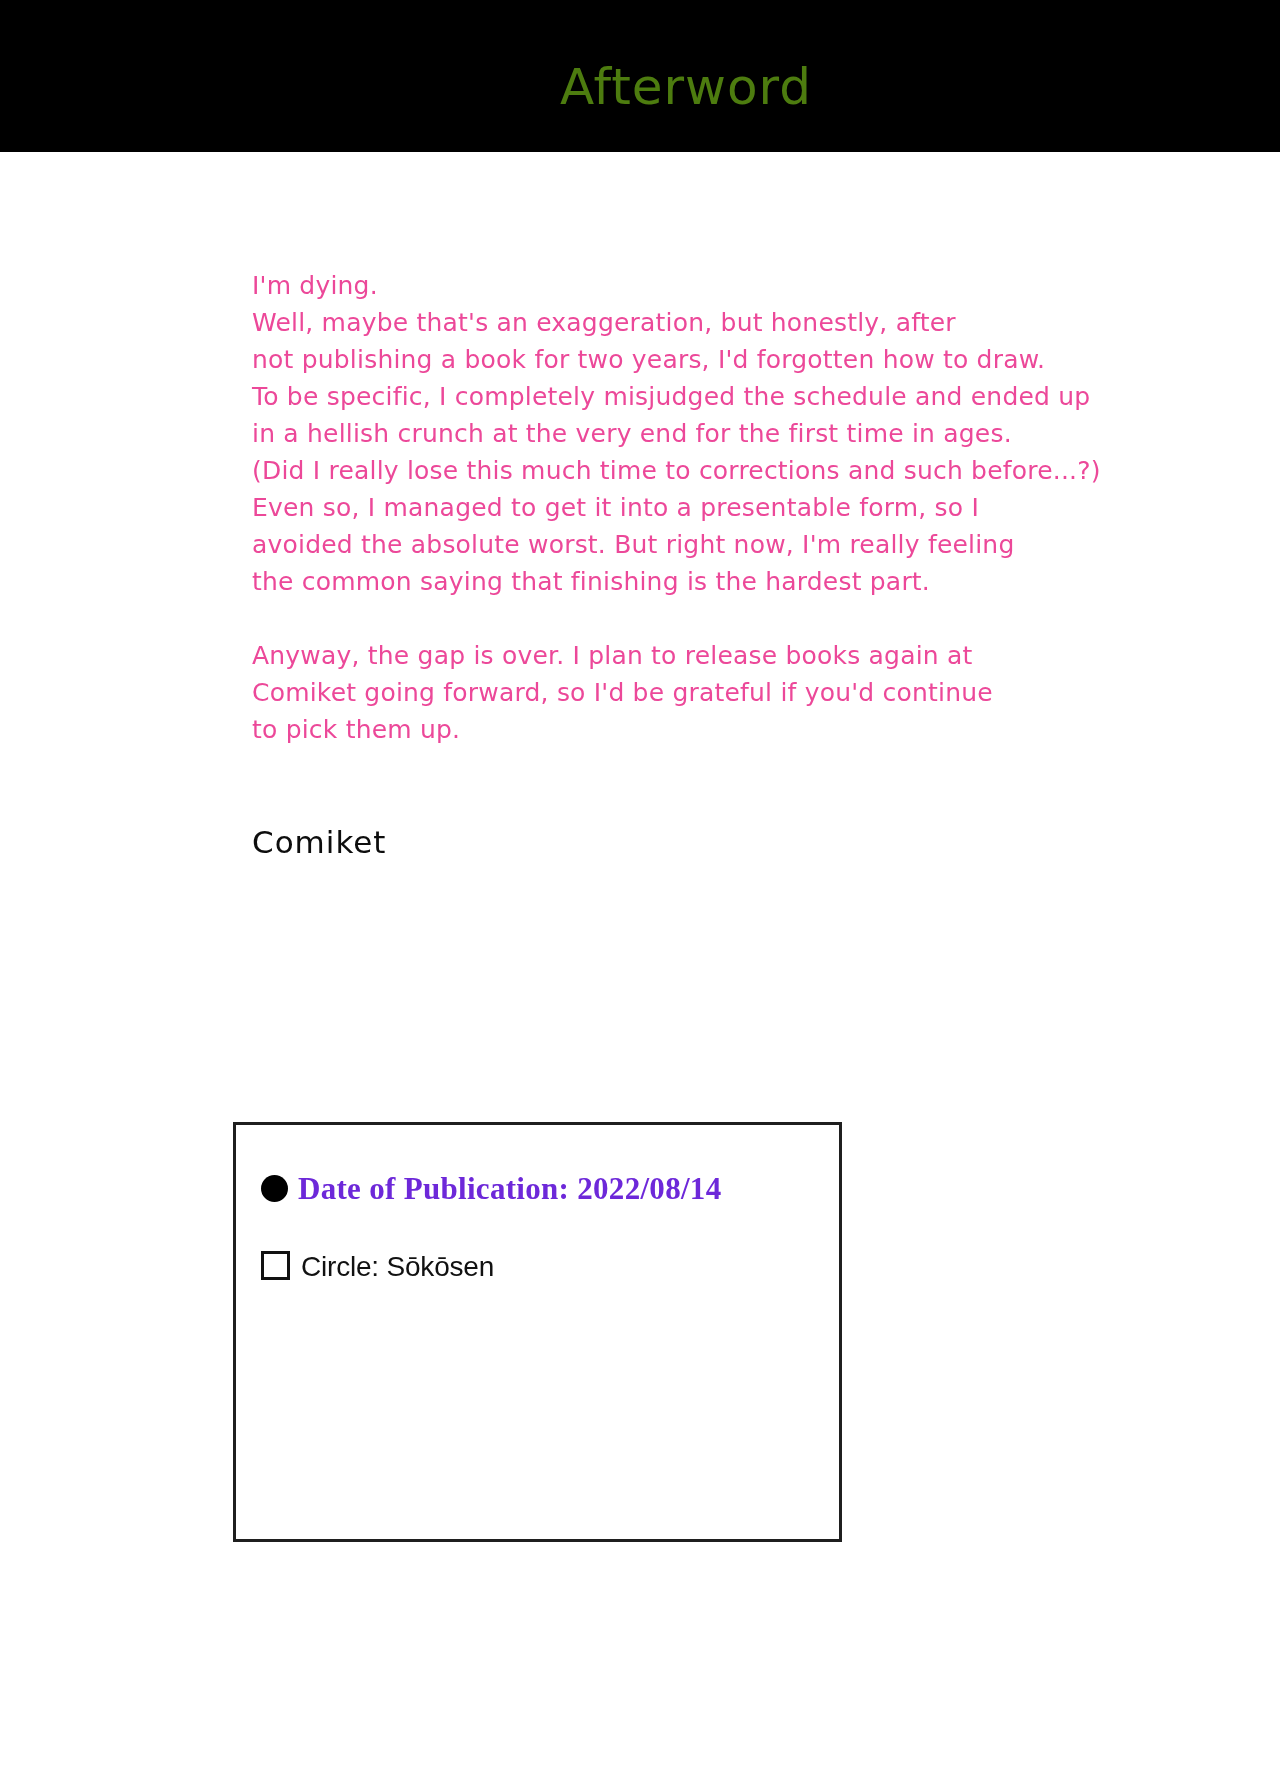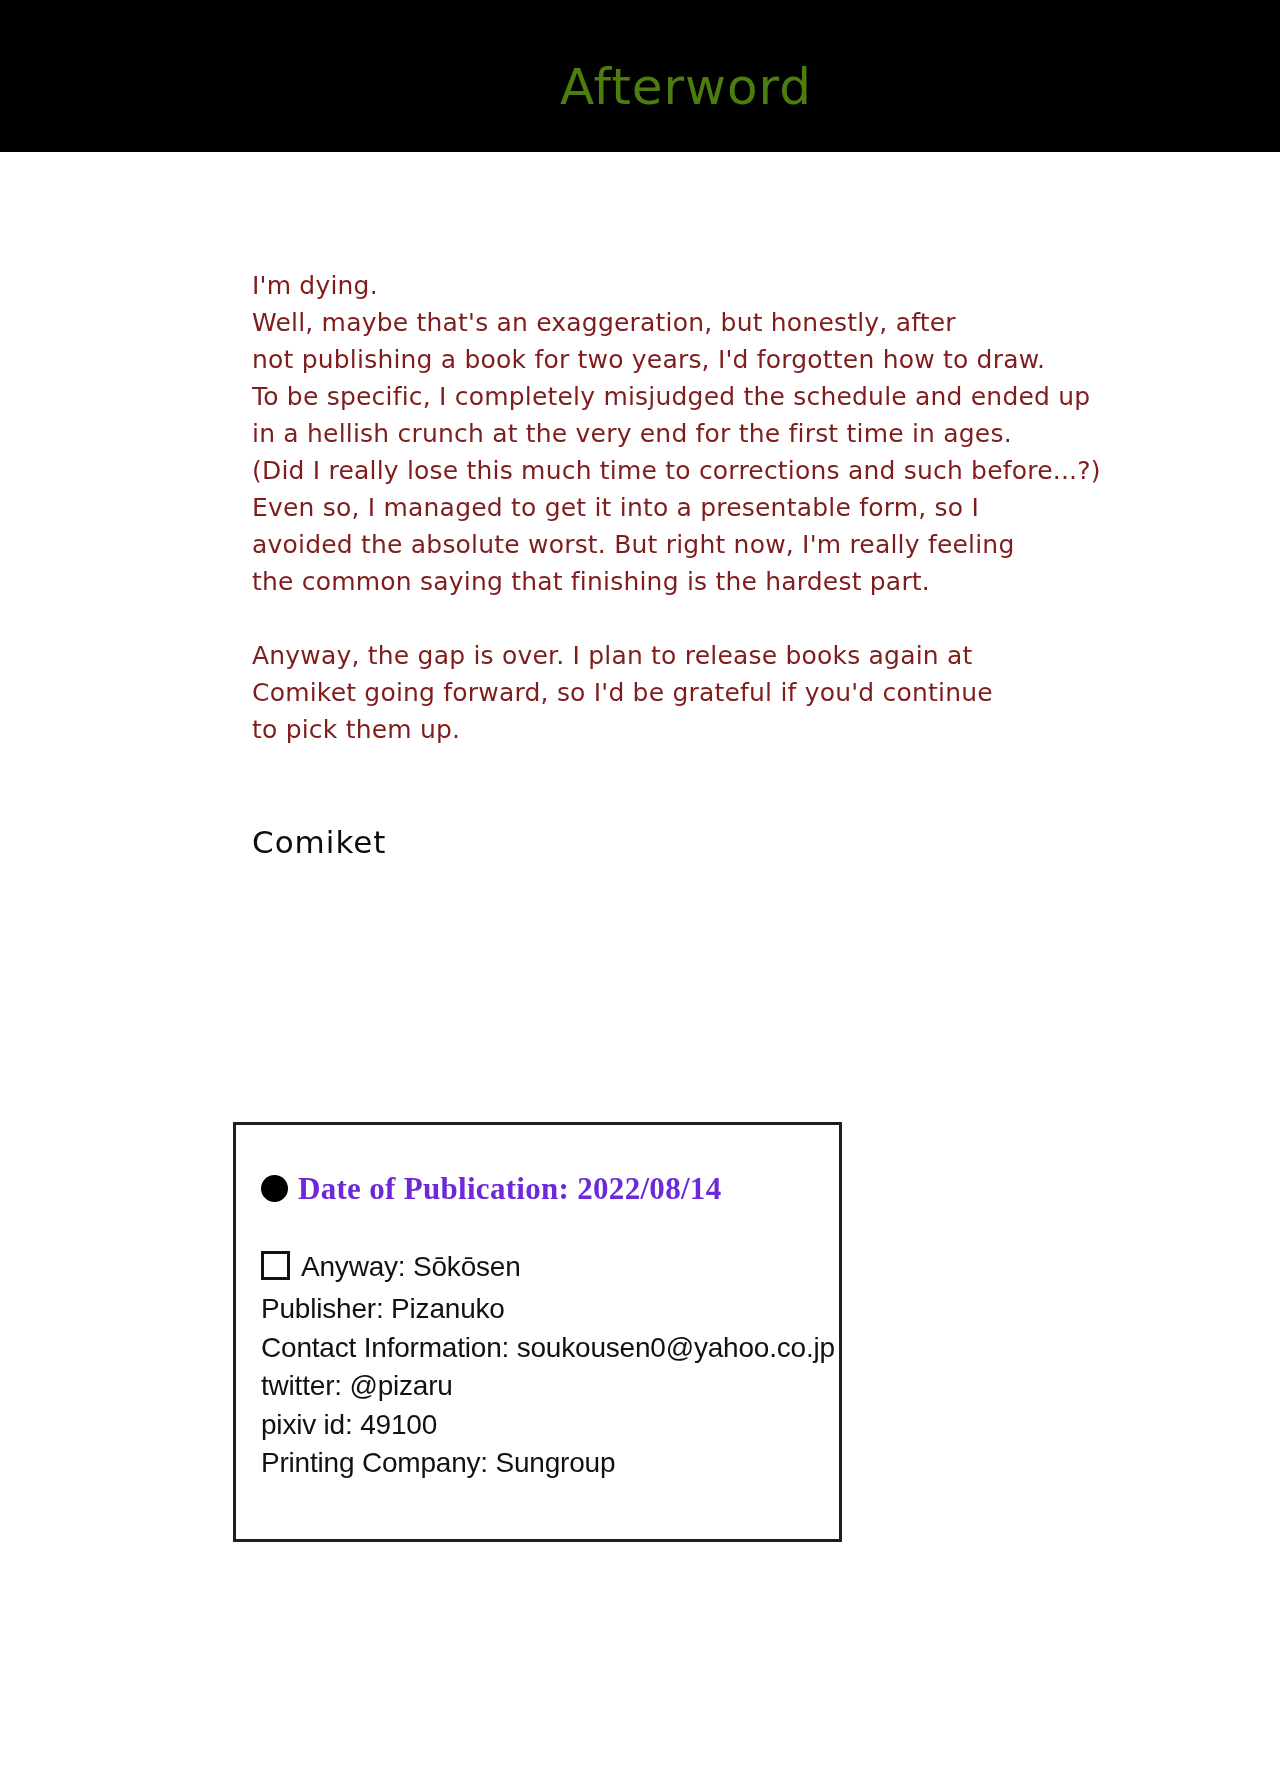--- a/index.html
+++ b/index.html
@@ -50,21 +50,21 @@
   
   .afterword-text {
     position: absolute;
     left: 252px;
     top: 267px;
     width: 980px;
     font-size: 25px;
     line-height: 37px;
     letter-spacing: 0.2px;
     white-space: pre-line;
-    color: #7f1d1d;
+    color: #ec4899;
   }
   .signature {
     position: absolute;
     left: 252px;
     top: 824px;
     font-size: 31px;
     letter-spacing: 1px;
     color: #0d0d0d;
   }
 
@@ -154,23 +154,18 @@
 Comiket going forward, so I'd be grateful if you'd continue
 to pick them up.</div>
 
   <div class="signature">Comiket</div>
 
   <div class="pub-box">
     <div class="pub-date-line">
       <span class="bullet-circle"></span><span>Date of Publication: 2022/08/14</span>
     </div>
     <div class="pub-circle-line">
-      <span class="bullet-square"></span><span>Anyway: Sōkōsen</span>
+      <span class="bullet-square"></span><span>Circle: Sōkōsen</span>
     </div>
-    <div class="pub-details">Publisher: Pizanuko
-Contact Information: soukousen0@yahoo.co.jp
-twitter: @pizaru
-pixiv id: 49100
-Printing Company: Sungroup</div>
   </div>
 
 
 </div>
 
 </body></html>

